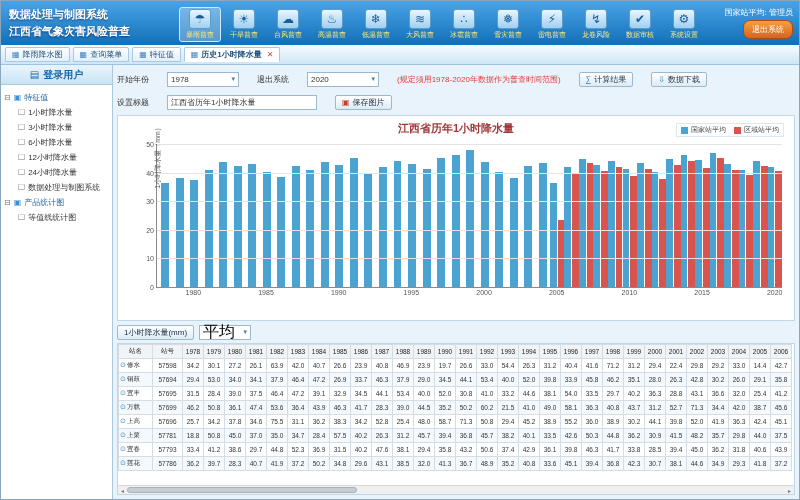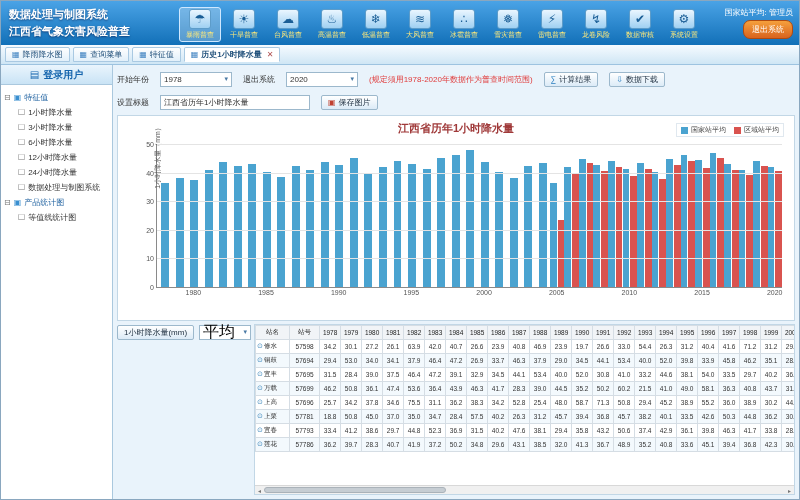--- a/index.html
+++ b/index.html
@@ -33,21 +33,21 @@
   .tree { padding:5px 3px; font-size:8px; color:#333; overflow:hidden; }
   .tree-group { display:flex; align-items:center; gap:3px; line-height:15px; color:#1a5e9e; cursor:pointer; white-space:nowrap; }
   .tree-group .expander { color:#777; font-size:8px; }
   .tree-group .folder { color:#3a8fd0; font-size:8px; }
   .tree-item { display:flex; align-items:center; gap:3px; line-height:15px; padding-left:14px; cursor:pointer; white-space:nowrap; }
   .tree-item .cbx { color:#777; font-size:8px; }
 
   .main { flex:1; background:#e9f3fb; padding:4px; display:flex; flex-direction:column; gap:3px; min-width:0; }
 
   
-  .ctrl-row { height:20px; display:flex; align-items:center; gap:11px; font-size:8px; color:#333; flex-shrink:0; }
+  .ctrl-row { height:20px; display:flex; align-items:center; gap:18px; font-size:8px; color:#333; flex-shrink:0; }
   .ctrl-label { white-space:nowrap; }
   .select { width:72px; height:15px; background:#fff; border:1px solid #9cb8cc; display:flex; align-items:center; justify-content:space-between; padding:0 3px; cursor:pointer; }
   .select .arrow { color:#4a7aa5; font-size:7px; }
   .note { color:#e03c3c; font-size:8px; white-space:nowrap; }
   .mini-btn { display:flex; align-items:center; gap:3px; font-size:8px; color:#234; background:linear-gradient(#ffffff,#dcebf7); border:1px solid #9cb8cc; border-radius:2px; padding:1px 6px; cursor:pointer; white-space:nowrap; }
   .mini-btn .b-icon { color:#2a7fc0; font-size:8px; }
   .title-input { width:150px; height:15px; border:1px solid #9cb8cc; font-size:8px; padding:0 3px; color:#333; font-family:inherit; }
 
   
   .chart-panel { height:206px; background:#fff; border:1px solid #c2d7e6; position:relative; flex-shrink:0; }
@@ -59,21 +59,21 @@
   .gridline { position:absolute; left:0; right:0; height:1px; background:#e4e4e4; }
   .ytick { position:absolute; right:100%; margin-right:3px; transform:translateY(-50%); font-size:7px; color:#555; white-space:nowrap; }
   .bars { position:absolute; left:1px; right:0; top:0; bottom:0; display:flex; align-items:flex-end; }
   .bar-group { flex:1; display:flex; align-items:flex-end; justify-content:center; gap:1px; height:100%; }
   .bar { width:48%; }
   .xtick { position:absolute; top:100%; margin-top:2px; transform:translateX(-50%); font-size:7px; color:#555; }
   .y-axis-title { position:absolute; left:1px; top:50%; transform:rotate(-90deg) translateX(50%); transform-origin:left center; font-size:7px; color:#555; white-space:nowrap; }
   .x-axis-title { position:absolute; bottom:3px; left:0; right:0; text-align:center; font-size:8px; color:#555; }
 
   
-  .table-area { flex:1; display:flex; min-height:0; gap:3px; }
+  .table-area { flex:1; display:flex; flex-direction:column; min-height:0; gap:3px; }
   .table-controls { height:16px; display:flex; align-items:center; gap:5px; flex-shrink:0; }
   .table-wrap { flex:1; background:#fff; border:1px solid #c2d7e6; overflow:hidden; position:relative; min-height:0; display:flex; flex-direction:column; }
   table { border-collapse:collapse; table-layout:fixed; width:673px; }
   th,td { border:1px solid #d5dde4; font-size:6.5px; color:#333; padding:0 1px; height:14px; text-align:center; white-space:nowrap; overflow:hidden; }
   th { background:#f1f4f7; font-weight:normal; color:#222; }
   tr:nth-child(even) td { background:#f3f9fd; }
   .st-cell { text-align:left; }
   .st-cell .radio { color:#4a8fc0; font-size:7px; margin-right:1px; }
   .col-st { width:34px; } .col-id { width:30px; } .col-yr { width:21px; }
   .hscroll { height:9px; background:#f0f0f0; border-top:1px solid #d8d8d8; display:flex; align-items:center; flex-shrink:0; margin-top:auto; }

